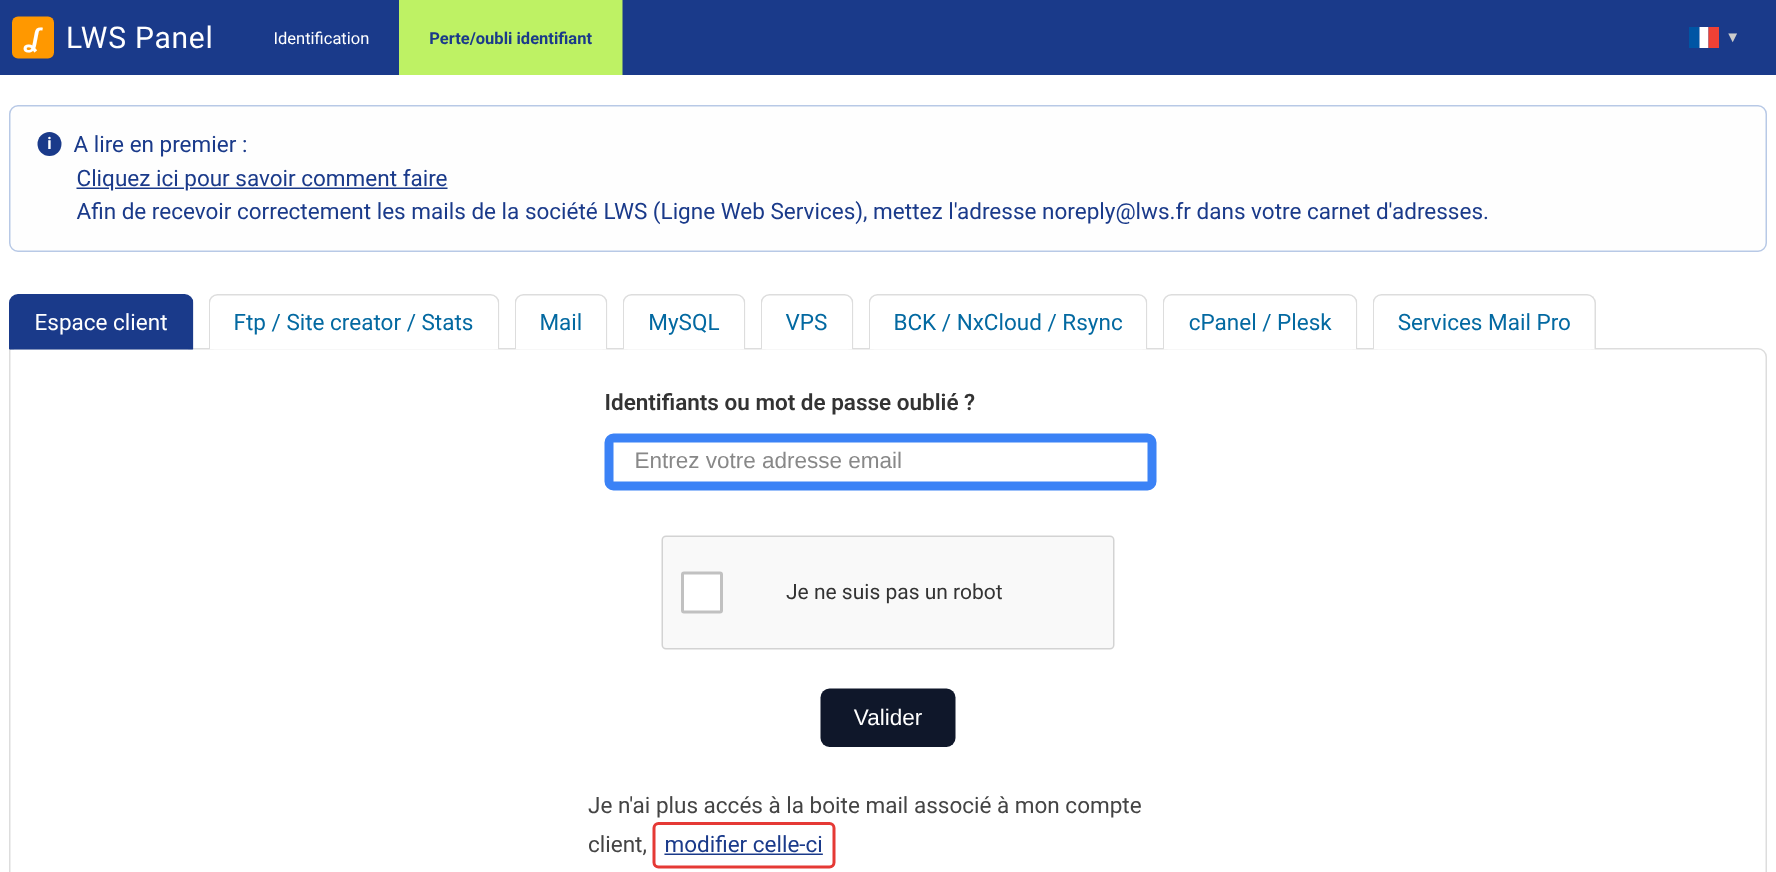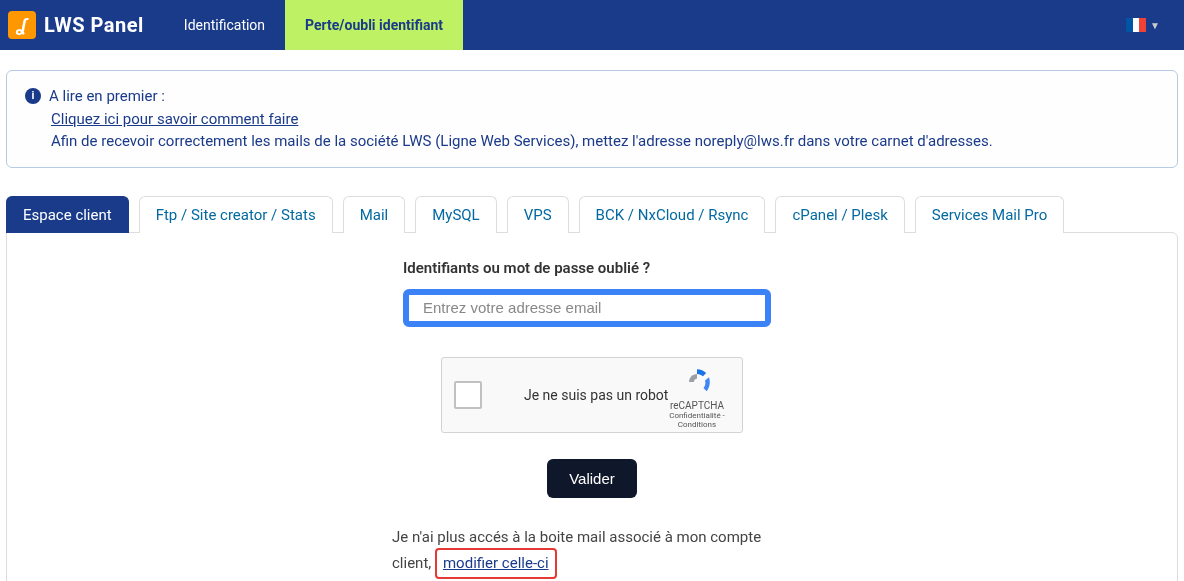--- a/index.html
+++ b/index.html
@@ -1,23 +1,23 @@
 <!DOCTYPE html>
 <html><head>
 <meta charset="utf-8">
 <style>
 * { margin: 0; padding: 0; box-sizing: border-box; }
 body { font-family: -apple-system, BlinkMacSystemFont, "Segoe UI", Roboto, sans-serif; font-size: 14px; color: #333; background: #fff; }
 
 .navbar { background: #1a3a8a; height: 50px; display: flex; align-items: center; padding: 0 8px; }
 .logo { display: flex; align-items: center; margin-right: 20px; }
 .logo-icon { width: 28px; height: 28px; background: #ff9800; border-radius: 4px; display: flex; align-items: center; justify-content: center; color: #fff; font-weight: bold; font-style: italic; font-size: 18px; margin-right: 8px; }
-.logo-text { color: #fff; font-size: 20px; font-weight: 700; letter-spacing: 0.5px; }
+.logo-text { color: #fff; font-size: 20px; font-weight: 400; letter-spacing: 0.5px; }
 .nav-tabs { display: flex; height: 100%; }
-.nav-tab { padding: 12px 20px; display: flex; align-items: center; color: #fff; font-size: 14px; cursor: pointer; }
+.nav-tab { padding: 12px 20px; display: flex; align-items: center; color: #fff; font-size: 11px; cursor: pointer; }
 .nav-tab.active { background: #bef264; color: #1a3a8a; font-weight: 700; }
 .nav-right { margin-left: auto; display: flex; align-items: center; gap: 4px; color: #fff; cursor: pointer; padding-right: 16px; }
 .flag { width: 20px; height: 14px; display: inline-flex; }
 .flag span { flex: 1; }
 .flag .b { background: #0055a4; }
 .flag .w { background: #fff; }
 .flag .r { background: #ef4135; }
 .caret { font-size: 10px; color: #ccc; }
 
 .container { padding: 20px 6px 0 6px; }
@@ -98,31 +98,20 @@
   <div class="content-panel">
     <div class="form-area">
       <div class="form-label">Identifiants ou mot de passe oublié ?</div>
       <input type="email" class="email-input" placeholder="Entrez votre adresse email" style="">
     </div>
 
     <div class="captcha-wrap">
       <div class="captcha">
         <div class="captcha-check"></div>
         <div class="captcha-label">Je ne suis pas un robot</div>
-        <div class="captcha-right">
-          <div class="captcha-logo">
-            <svg viewBox="0 0 40 40">
-                <path fill="#4285f4" d="M36 20c0-2-.4-4-1-5.8l-5 3.8c.3 1 .5 2 .5 3 0 2.5-.9 4.8-2.4 6.6l4 4C34.5 28.6 36 24.5 36 20z"></path>
-                <path fill="#1a73e8" d="M20 4c4.5 0 8.6 1.9 11.5 4.9l-4 4C25.8 11.2 23 10 20 10V4z"></path>
-                <path fill="#9aa0a6" d="M20 10c-5.5 0-10 4.5-10 10h6c0-2.2 1.8-4 4-4V10z"></path>
-              </svg>
-          </div>
-          <div class="captcha-brand">reCAPTCHA</div>
-          <div class="captcha-links">Confidentialité - Conditions</div>
-        </div>
       </div>
     </div>
 
     <div class="submit-wrap">
       <button class="submit-btn">Valider</button>
     </div>
 
     <div class="bottom-text">
       <span>Je n'ai plus accés à la boite mail associé à mon compte client, </span><a href="#" class="modify-link">modifier celle-ci</a>
     </div>

